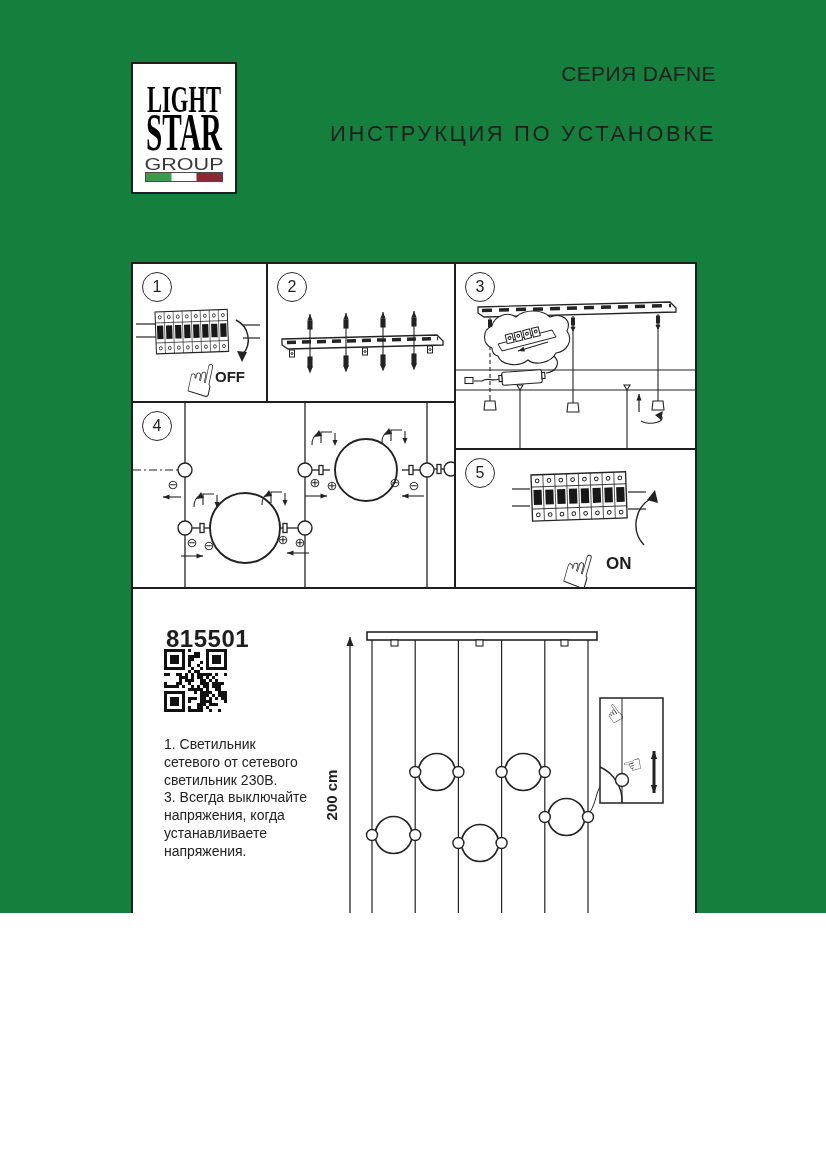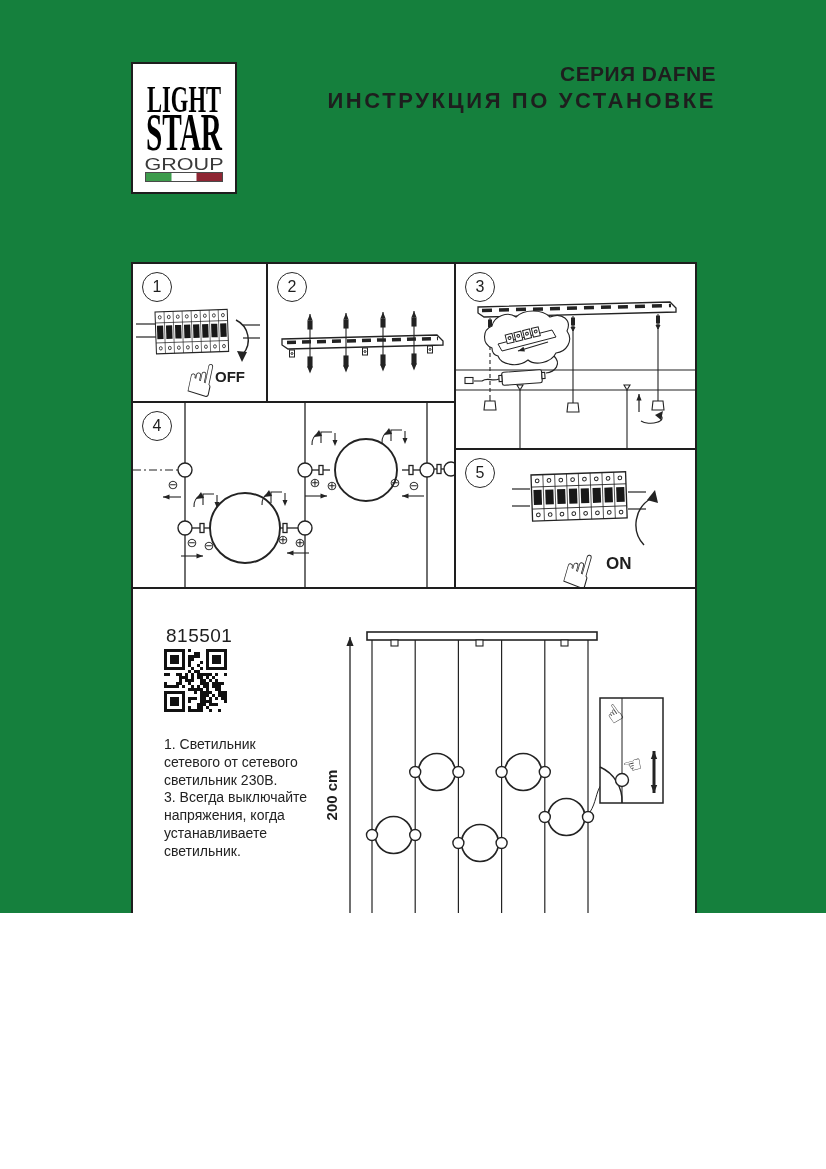--- a/index.html
+++ b/index.html
@@ -1,38 +1,38 @@
 <!DOCTYPE html>
 <html><head>
 <meta charset="utf-8">
 <style>
   html,body{margin:0;padding:0;background:#fff;}
   .page{position:relative;width:826px;height:913px;background:#15803d;
         font-family:"Liberation Sans",sans-serif;color:#1e1e1e;overflow:hidden;padding-left:19px;}
   
   .logo{position:absolute;left:131px;top:62px;width:106px;height:132px;
         border:2px solid #1e1e1e;box-sizing:border-box;background:#fff;}
-  .hdr{position:absolute;right:129px;top:60px;text-align:right;font-weight:bold;}
+  .hdr{position:absolute;right:129px;top:60px;text-align:right;font-weight:normal;}
   .hdr .l1{font-size:21px;line-height:27px;letter-spacing:.4px;}
-  .hdr .title{font-size:22px;line-height:28px;letter-spacing:2.6px;text-align:center;}
+  .hdr .title{margin-top:33px;font-size:22px;line-height:28px;letter-spacing:2.6px;text-align:center;}
   
   .panel{position:absolute;border:2px solid #1e1e1e;background:#fff;box-sizing:border-box;}
   #p1{left:131px;top:262px;width:137px;height:141px;}
   #p2{left:266px;top:262px;width:190px;height:141px;}
   #p3{left:454px;top:262px;width:243px;height:188px;}
   #p4{left:131px;top:401px;width:325px;height:188px;}
   #p5{left:454px;top:448px;width:243px;height:141px;}
   #pb{left:131px;top:587px;width:566px;height:461px;}
   .badge{position:absolute;left:9px;top:8px;width:28px;height:28px;border:1.6px solid #2a2a2a;
          border-radius:50%;display:flex;align-items:center;justify-content:center;
          font-size:16px;color:#1e1e1e;background:#fff;z-index:2;}
   .art{position:absolute;left:0;top:0;}
   .art text{fill:#1e1e1e;}
   
-  .article{position:absolute;left:33px;top:36px;font-size:19px;font-weight:normal;letter-spacing:.5px;}
+  .article{position:absolute;left:33px;top:36px;font-size:24px;font-weight:bold;letter-spacing:.5px;}
   .qr{position:absolute;left:31px;top:60px;}
   .notes{position:absolute;left:31px;top:147px;font-size:14px;line-height:17.8px;color:#222;}
 </style>
 </head>
 <body>
 
 <div class="page">
 
   <div class="logo">
     <svg width="102" height="128" viewBox="0 0 102 128">
@@ -485,21 +485,21 @@
         <rect x="3" y="45" width="15" height="15" fill="#fff"></rect>
         <rect x="6" y="48" width="9" height="9" fill="#111"></rect>
       </svg>
     <div class="notes">
       <div>1. Светильник</div>
       <div>сетевого от сетевого</div>
       <div>светильник 230В.</div>
       <div>3. Всегда выключайте</div>
       <div>напряжения, когда</div>
       <div>устанавливаете</div>
-      <div>светильник.</div>
+      <div>напряжения.</div>
     </div>
     <svg class="art" width="562" height="457" viewBox="0 0 562 457">
 
       <line class="arr" x1="217" y1="380" x2="217" y2="48" stroke="#232323" stroke-width="1.3"></line>
       <text transform="translate(204,206) rotate(-90)" text-anchor="middle" font-size="15" font-weight="bold">200 cm</text>
 
       <rect x="234" y="43" width="230" height="8" fill="#fff" stroke="#232323" stroke-width="1.6"></rect>
       <g fill="#fff" stroke="#232323" stroke-width="1.1">
         <rect x="258" y="51" width="7" height="6"></rect>
           <rect x="343" y="51" width="7" height="6"></rect>

